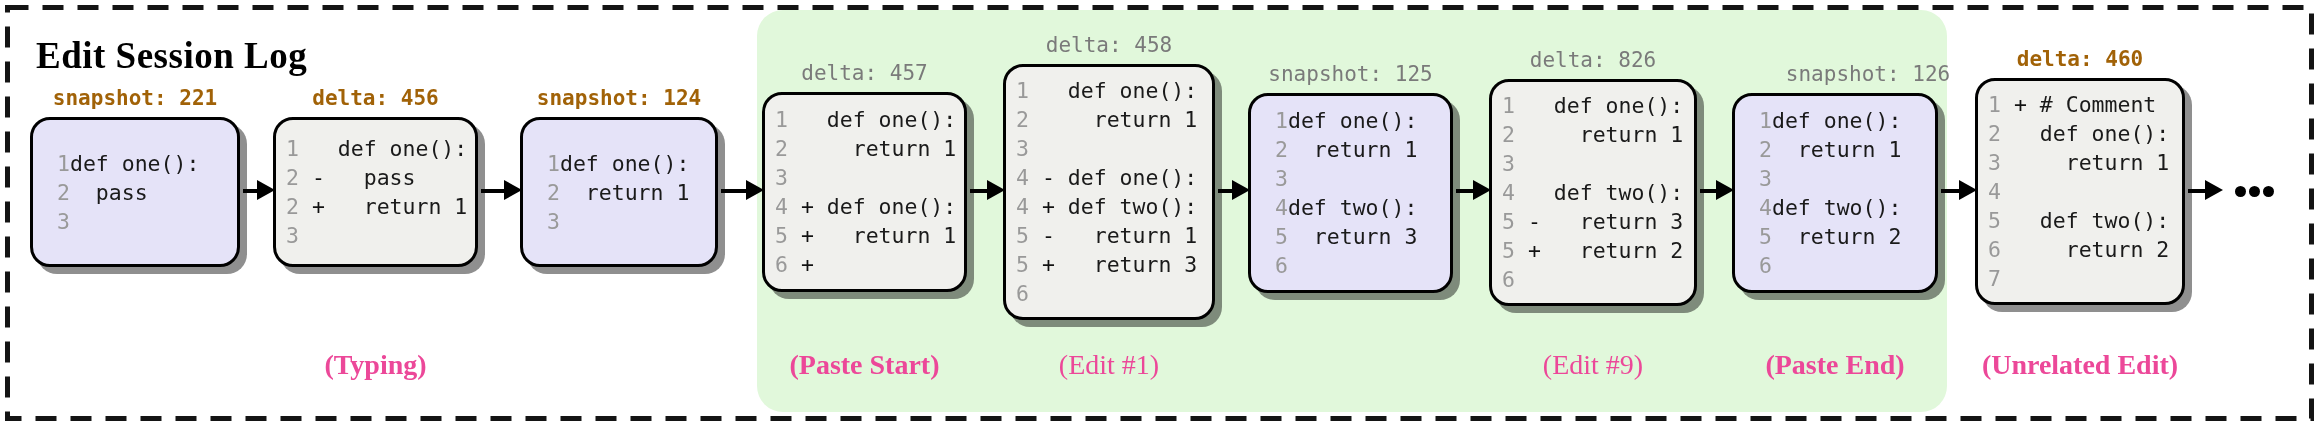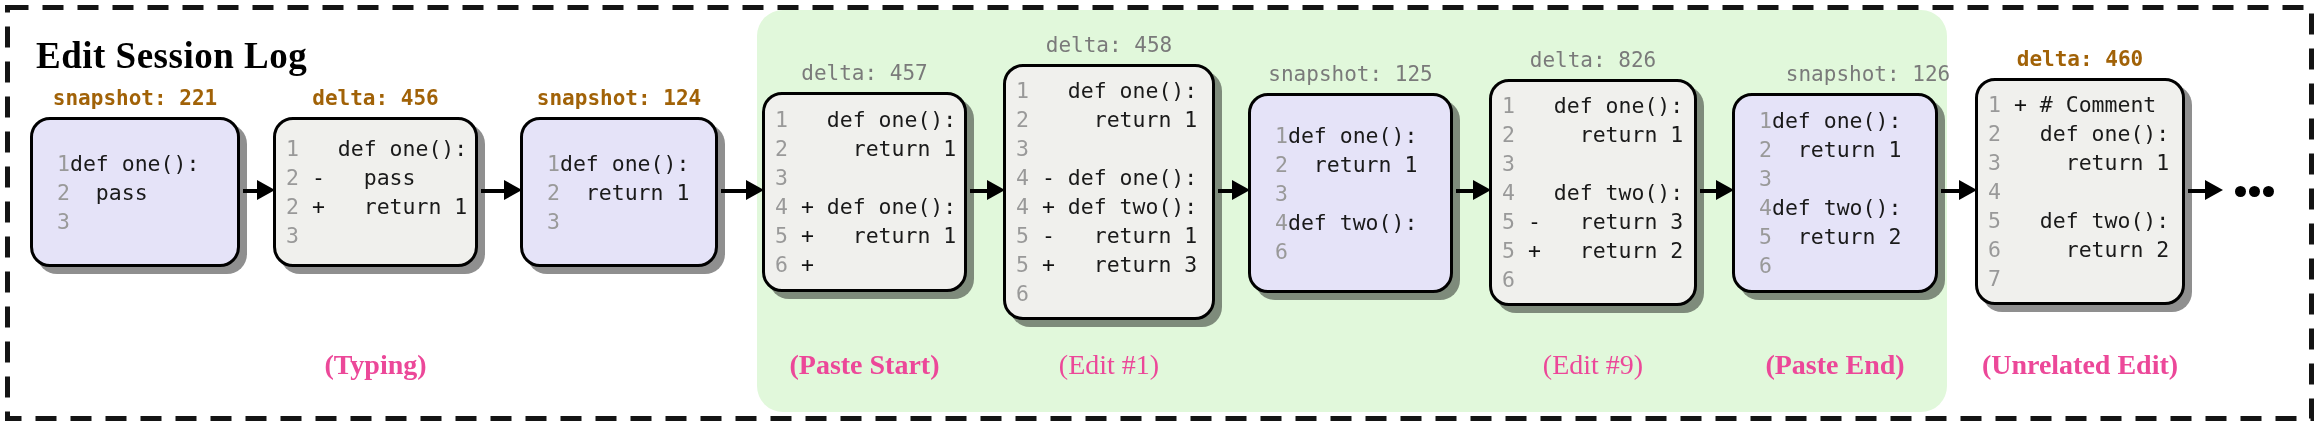--- a/index.html
+++ b/index.html
@@ -92,20 +92,21 @@
       </div>
       <div class="caption" style="left: 1109px;">(Edit #1)</div>
       <div class="arrow-shaft" style="left: 1218px; width: 16px;"></div>
       <div class="arrow-head" style="left: 1232px;"></div>
       <div class="node-label" style="left: 1350.5px; top: 62px;">snapshot: 125</div>
       <div class="node-box snapshot" style="left: 1248px; top: 93px; width: 205px; height: 200px;">
         <div class="row"><span class="ln">1</span><span class="code">def one():</span></div>
         <div class="row"><span class="ln">2</span><span class="code">  return 1</span></div>
         <div class="row"><span class="ln">3</span><span class="code"></span></div>
         <div class="row"><span class="ln">4</span><span class="code">def two():</span></div>
+        <div class="row"><span class="ln">5</span><span class="code">  return 3</span></div>
         <div class="row"><span class="ln">6</span><span class="code"></span></div>
       </div>
       <div class="arrow-shaft" style="left: 1456px; width: 19px;"></div>
       <div class="arrow-head" style="left: 1473px;"></div>
       <div class="node-label" style="left: 1593px; top: 48px;">delta: 826</div>
       <div class="node-box delta" style="left: 1489px; top: 79px; width: 208px; height: 227px;">
         <div class="row"><span class="ln">1</span><span class="mk">   </span><span class="code">def one():</span></div>
         <div class="row"><span class="ln">2</span><span class="mk">   </span><span class="code">  return 1</span></div>
         <div class="row"><span class="ln">3</span><span class="mk">   </span><span class="code"></span></div>
         <div class="row"><span class="ln">4</span><span class="mk">   </span><span class="code">def two():</span></div>

